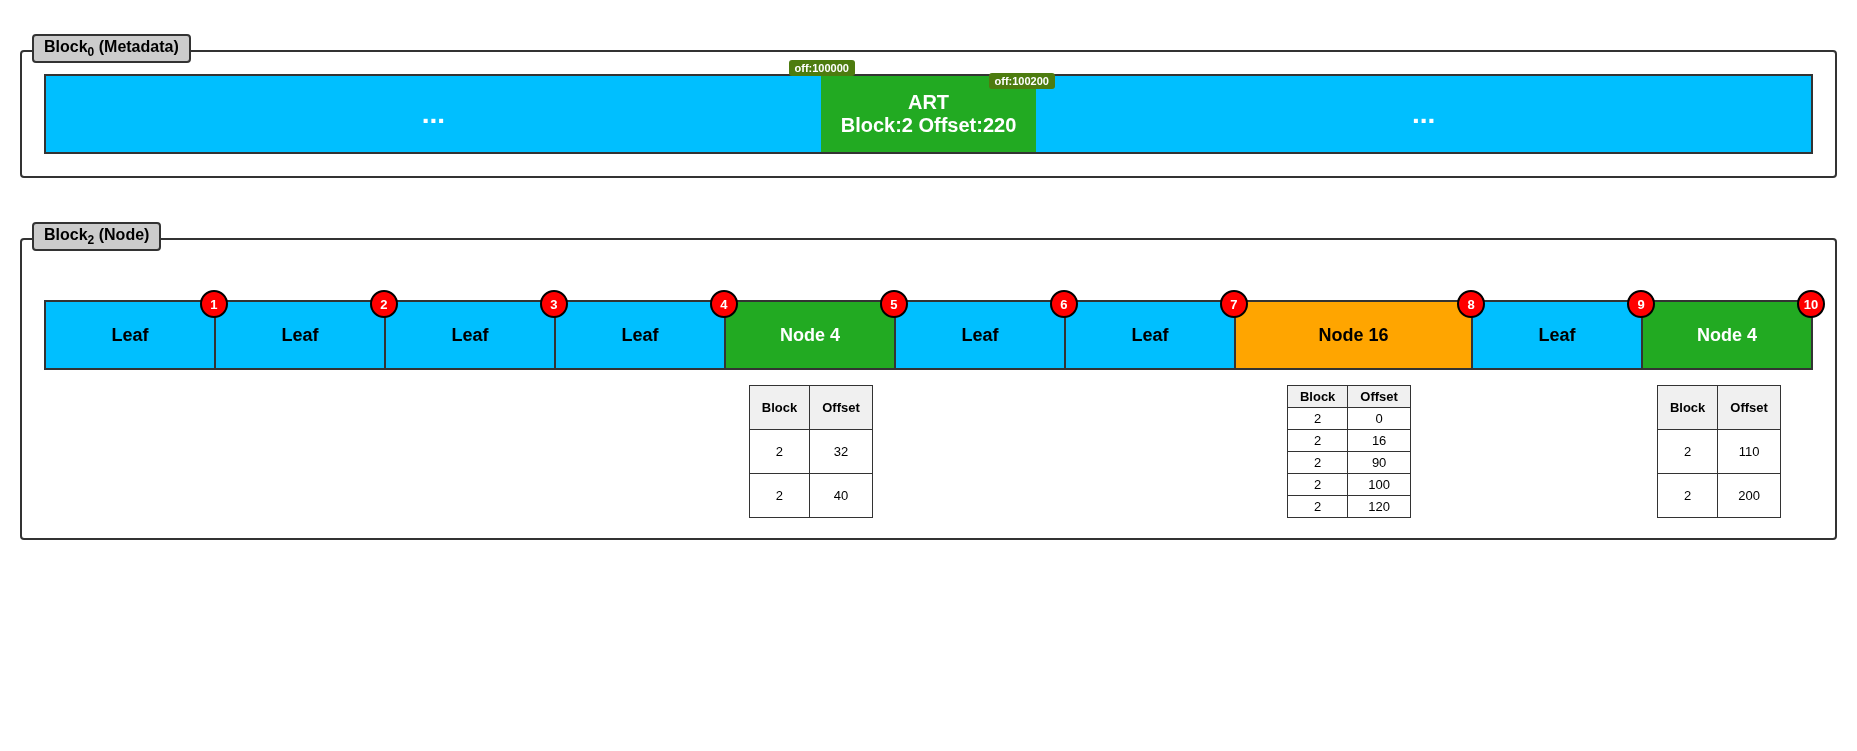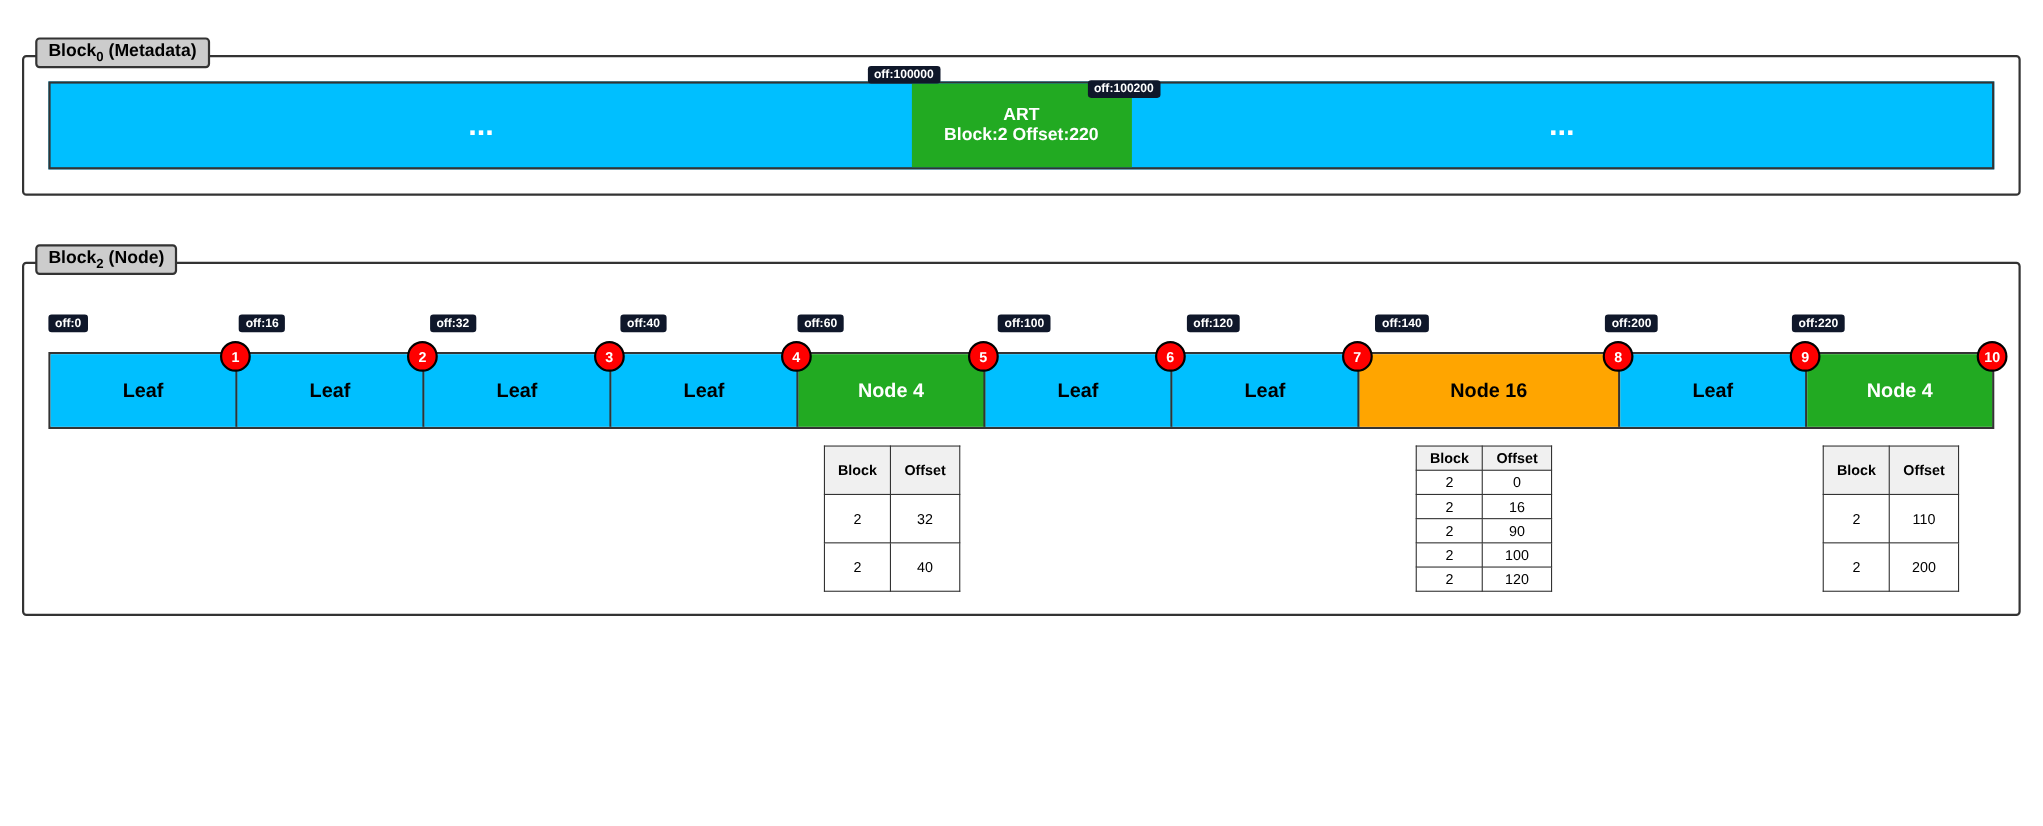--- a/index.html
+++ b/index.html
@@ -57,21 +57,21 @@
       text-align: center;
       font-size: 28px;
       color: #fff;
       font-weight: bold;
     }
 
     .metadata-art-block {
       background: #22aa22;
       color: #fff;
       font-weight: bold;
-      font-size: 16px;
+      font-size: 20px;
       text-align: center;
       padding: 10px 20px;
       min-width: 200px;
       height: 100%;
       display: flex;
       align-items: center;
       justify-content: center;
       flex-direction: column;
     }
 
@@ -80,21 +80,21 @@
       text-align: center;
       font-size: 28px;
       color: #fff;
       font-weight: bold;
     }
 
     
     .offset-badge {
       position: absolute;
       top: -14px;
-      background: #0f172a;
+      background: #4d7c0f;
       color: white;
       font-size: 11px;
       font-weight: bold;
       padding: 2px 6px;
       border-radius: 3px;
       white-space: nowrap;
       z-index: 10;
     }
 
     
@@ -211,32 +211,20 @@
 
 <div class="block2-wrapper">
   <div class="block-container" style="padding-top: 30px; padding-bottom: 20px;">
     <div class="block-label">
       <span>Block</span><sub>2</sub>
       <span>(Node)</span>
     </div>
 
     <div class="data-bar-container">
 
-      <div style="position:relative; height:20px; display:flex;">
-        <div style="position:absolute; left:0%;" class="offset-badge">off:0</div>
-        <div style="position:absolute; left:9.8%;" class="offset-badge">off:16</div>
-        <div style="position:absolute; left:19.6%;" class="offset-badge">off:32</div>
-        <div style="position:absolute; left:29.4%;" class="offset-badge">off:40</div>
-        <div style="position:absolute; left:38.5%;" class="offset-badge">off:60</div>
-        <div style="position:absolute; left:48.8%;" class="offset-badge">off:100</div>
-        <div style="position:absolute; left:58.5%;" class="offset-badge">off:120</div>
-        <div style="position:absolute; left:68.2%;" class="offset-badge">off:140</div>
-        <div style="position:absolute; left:80%;" class="offset-badge">off:200</div>
-        <div style="position:absolute; left:89.6%;" class="offset-badge">off:220</div>
-      </div>
 
       <div class="data-bar">
 
         <div class="data-segment seg-leaf" style="flex:1;">
           <span>Leaf</span>
           <div class="num-badge">1</div>
         </div>
 
         <div class="data-segment seg-leaf" style="flex:1;">
           <span>Leaf</span>

